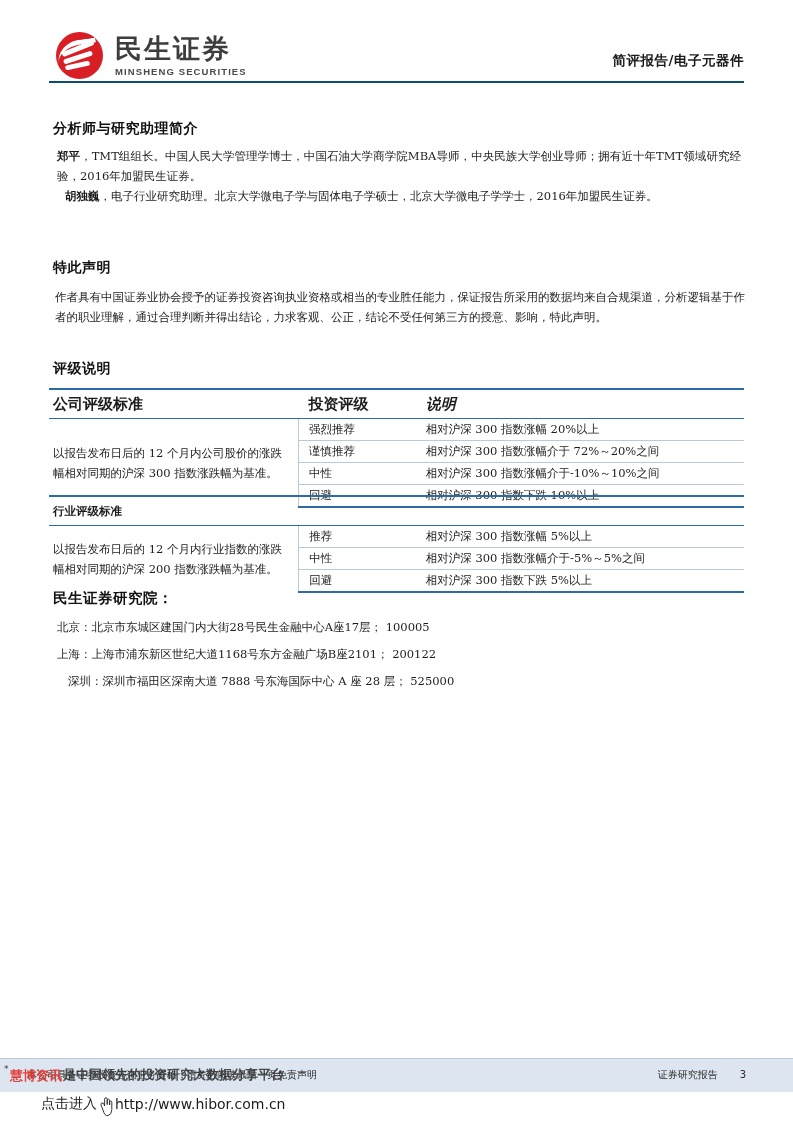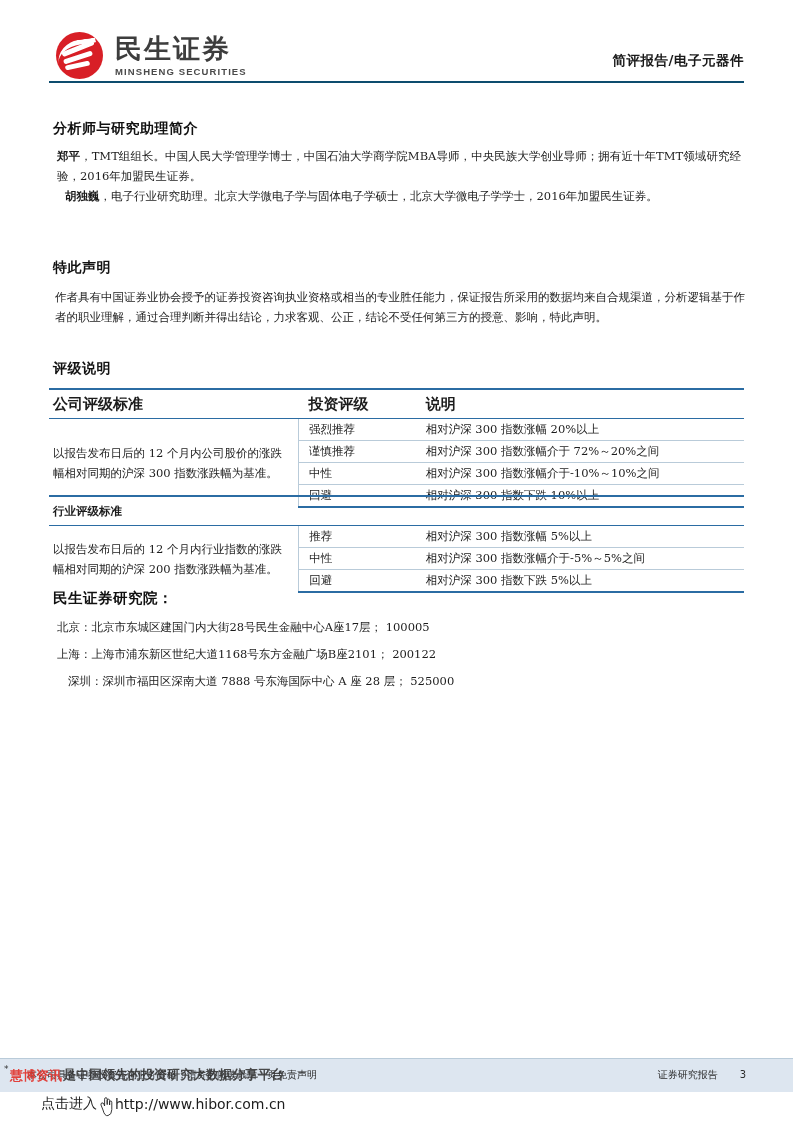--- a/index.html
+++ b/index.html
@@ -325,21 +325,21 @@
 
   <div class="body-text" style="left:55px; top:287px; width:690px;">作者具有中国证券业协会授予的证券投资咨询执业资格或相当的专业胜任能力，保证报告所采用的数据均来自合规渠道，分析逻辑基于作者的职业理解，通过合理判断并得出结论，力求客观、公正，结论不受任何第三方的授意、影响，特此声明。</div>
 
   <div class="sec-title" style="left:53px; top:360px;">评级说明</div>
 
   <table class="rating-table" style="left:49px; top:388px; width:695px;">
     <tbody>
         <tr class="hdr">
       <td class="crit-cell" style="border-right:none;">公司评级标准</td>
       <td class="rate-cell" style="border-bottom:1.4px solid #2b6ca3;">投资评级</td>
-      <td class="desc-cell" style="border-bottom:1.4px solid #2b6ca3;">说明</td>
+      <td class="desc-cell" style="border-bottom:1.4px solid #2b6ca3;font-style:italic;">说明</td>
     </tr>
     <tr>
       <td class="crit-cell" rowspan="4">以报告发布日后的 12 个月内公司股价的涨跌幅相对同期的沪深 300 指数涨跌幅为基准。</td>
       <td class="rate-cell">强烈推荐</td>
       <td class="desc-cell">相对沪深 300 指数涨幅 20%以上</td>
     </tr>
     <tr>
       <td class="rate-cell">谨慎推荐</td>
       <td class="desc-cell">相对沪深 300 指数涨幅介于 72%～20%之间</td>
     </tr>

